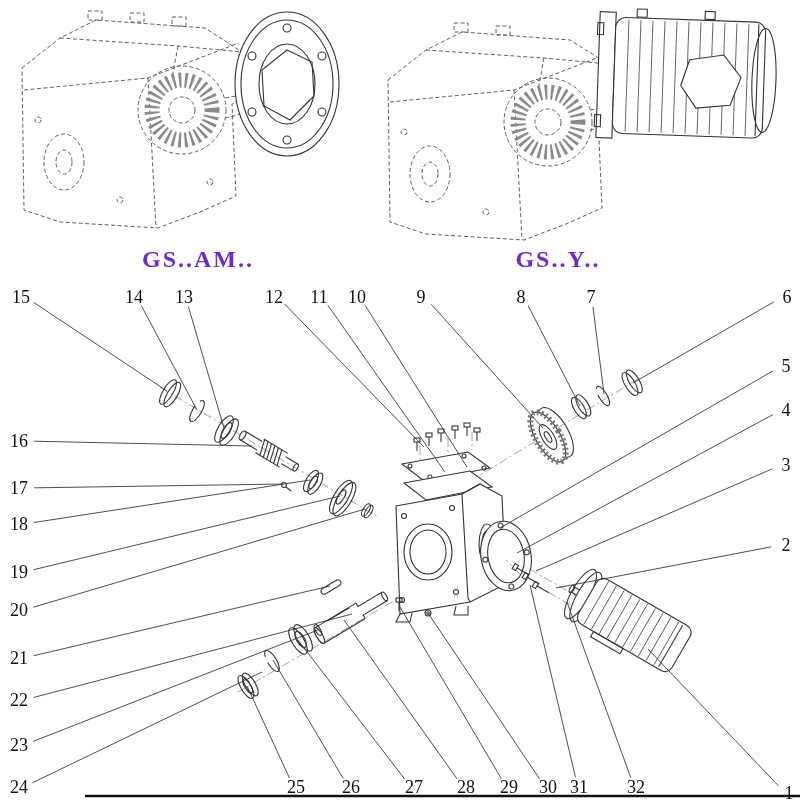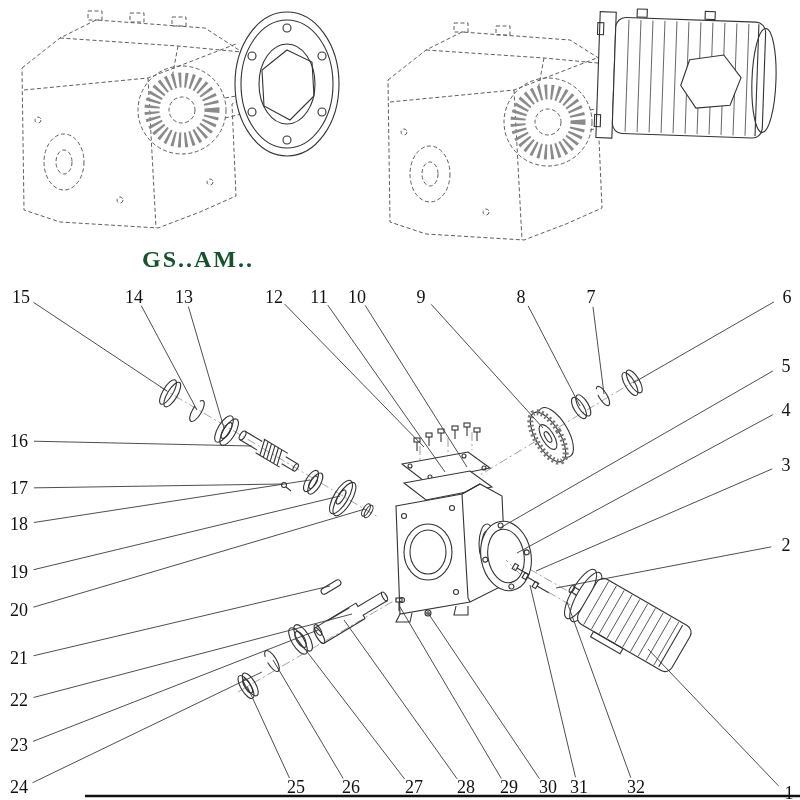--- a/index.html
+++ b/index.html
@@ -1,20 +1,20 @@
 <!DOCTYPE html>
 <html><head>
 <meta charset="utf-8">
 <style>
   html,body{margin:0;padding:0;background:#ffffff;}
   .stage{position:relative;width:800px;height:800px;background:#ffffff;overflow:hidden;
          font-family:"Liberation Serif", serif;}
   .stage svg{position:absolute;left:0;top:0;}
   .variant-title{position:absolute;font-weight:bold;font-size:24px;letter-spacing:2px;
-                 color:#14532d;text-align:center;width:220px;}
+                 color:#6d28d9;text-align:center;width:220px;}
   #title-left{left:88px;top:246px;}
   #title-right{left:448px;top:246px;}
   
   .dashed{stroke:#5f5f5f;stroke-width:1;fill:none;stroke-dasharray:4 2.5;}
   .solid{stroke:#333;stroke-width:1.1;fill:none;}
   .solidw{stroke:#333;stroke-width:1.1;fill:#fff;}
   .axis{stroke:#8a8a8a;stroke-width:0.8;fill:none;stroke-dasharray:9 3 2 3;}
   .fin{stroke:#444;stroke-width:0.8;}
   #callout-layer line{stroke:#3a3a3a;stroke-width:0.9;}
   #callout-layer text{font-family:"Liberation Serif", serif;font-size:18px;fill:#111;
@@ -340,13 +340,14 @@
         <line x1="539.4840056629452" y1="778.767872140847" x2="428" y2="613"></line>
         <text x="548" y="787">30</text>
         <line x1="575.4639342287286" y1="777.2818328463018" x2="530" y2="585"></line>
         <text x="579" y="787">31</text>
         <line x1="630.7581328429405" y1="777.630478994628" x2="567" y2="602"></line>
         <text x="636" y="787">32</text>
       </g>
   </svg>
 
   <div class="variant-title" id="title-left">GS..AM..</div>
+  <div class="variant-title" id="title-right">GS..Y..</div>
 </div>
 
 </body></html>

